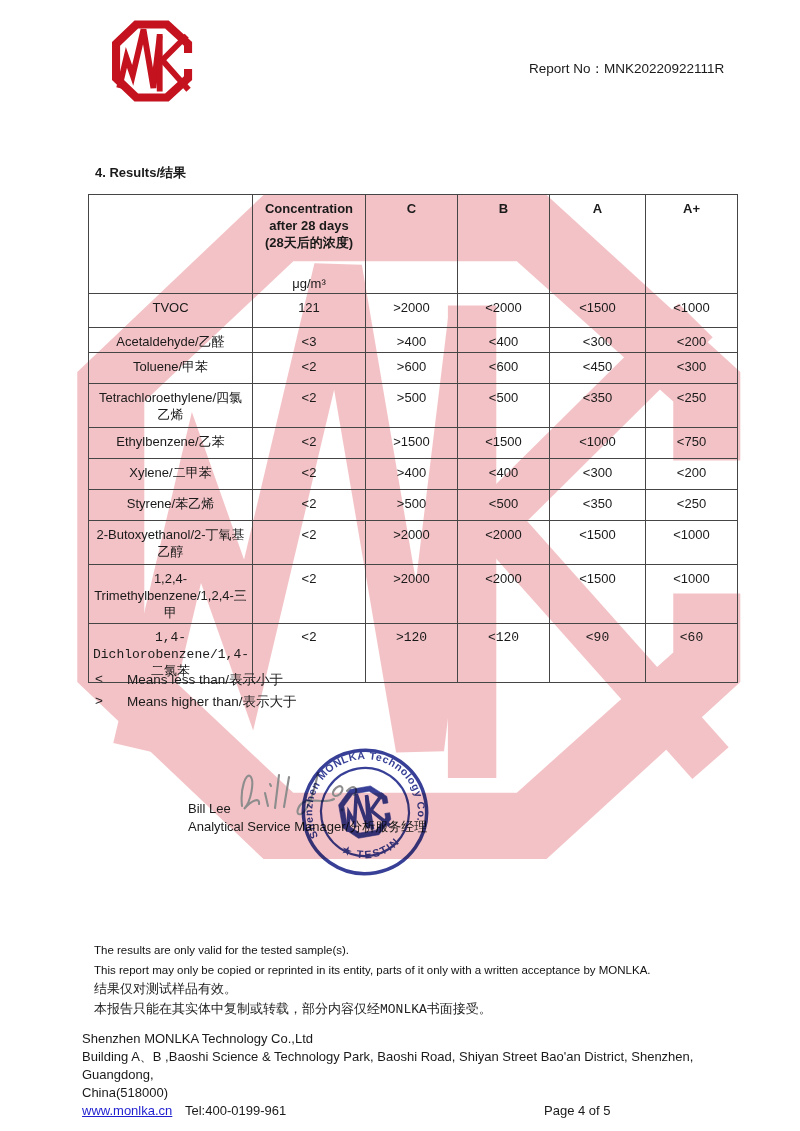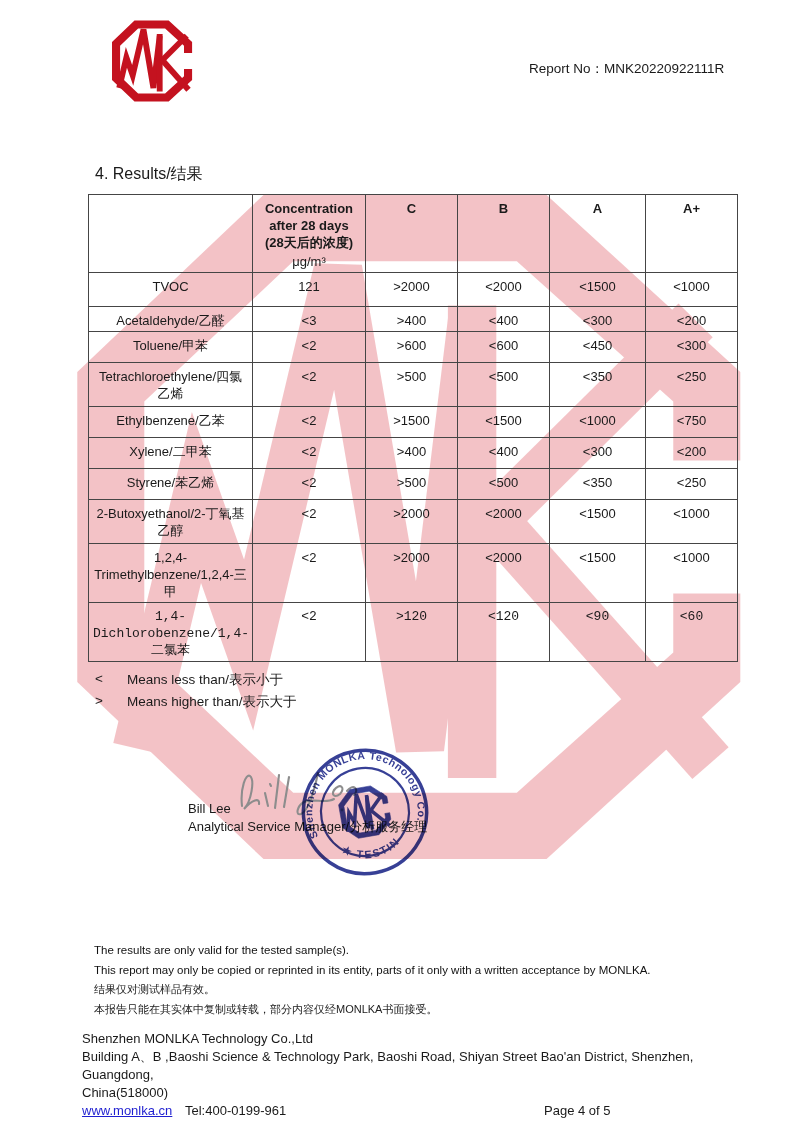--- a/index.html
+++ b/index.html
@@ -8,46 +8,46 @@
     font-family:"Liberation Sans","DejaVu Sans",sans-serif;color:#1a1a1a;overflow:hidden;padding-left:39px;
   }
   .abs{position:absolute;}
   
   .logo{left:105px;top:16px;width:95px;height:90px;color:var(--logo-red,#c4121f);}
   .report-no{left:529px;top:60px;font-size:13.5px;white-space:nowrap;}
   
   .watermark{left:40px;top:158px;width:745px;height:738px;color:var(--watermark-red,#d8323e);
              opacity:.29;filter:blur(.6px);pointer-events:none;}
   
-  .sec-title{left:95px;top:164px;font-size:16px;font-weight:normal;}
+  .sec-title{left:95px;top:164px;font-size:13px;font-weight:bold;}
   
   table.results{left:88px;top:194px;border-collapse:collapse;table-layout:fixed;width:649px;
                 font-size:13px;background:transparent;}
   table.results th,table.results td{
     border:1px solid #454545;vertical-align:top;padding:5px 4px 2px 4px;line-height:17px;
     overflow:hidden;
   }
   table.results thead tr{height:78px;}
   th.corner{width:164px;}
   td.c-sub{text-align:center;padding-left:7px;}
   td.c-val,th.c-grade{text-align:center;}
   th{font-weight:bold;text-align:center;}
   .conc-line{font-weight:bold;line-height:17px;}
-  .conc-unit{font-weight:normal;margin-top:3px;line-height:15px;}
+  .conc-unit{font-weight:normal;margin-top:25px;line-height:15px;}
   
   .legend{left:95px;top:671px;font-size:13.5px;}
   .legend-row{display:flex;height:22px;align-items:flex-start;}
   .legend-sym{width:32px;}
   
   .sig-svg{left:230px;top:766px;width:128px;height:60px;}
   .sig-block{left:188px;top:800px;font-size:13px;line-height:18px;}
   .stamp{left:299px;top:746px;width:132px;height:132px;mix-blend-mode:multiply;opacity:.95;}
   
   .disclaimer{left:94px;top:941px;font-size:11.5px;line-height:19.5px;color:#111;}
-  .disclaimer .cjk{font-family:Liberation Sans, sans-serif;font-size:11px;color:#222;}
+  .disclaimer .cjk{font-family:Liberation Mono, monospace;font-size:13px;color:#222;}
   
   .footer{left:82px;top:1030px;font-size:13px;line-height:18px;width:680px;}
   .footer-row{position:relative;height:18px;}
   .site-link{position:absolute;left:0;color:var(--link-blue,#1f1fd0);text-decoration:underline;}
   .tel{position:absolute;left:103px;}
   .page-num{position:absolute;left:462px;}
 </style>
 </head>
 <body>
 

